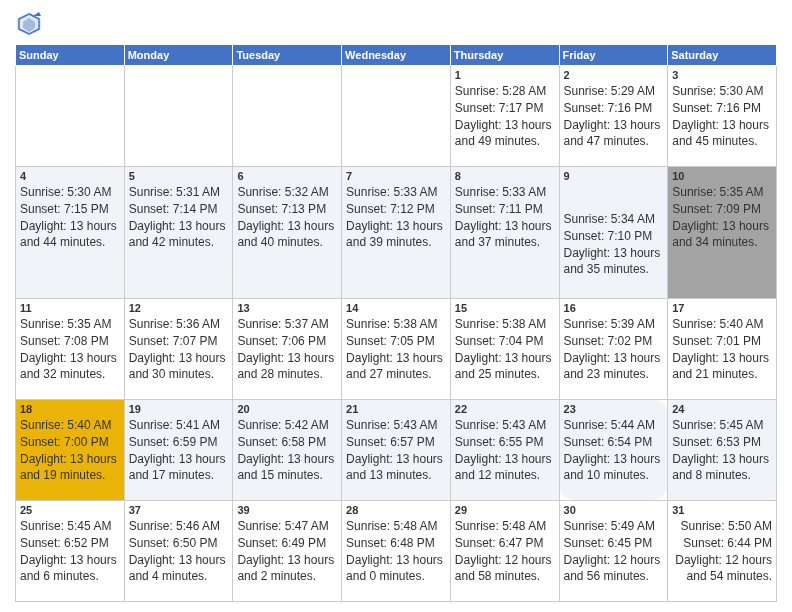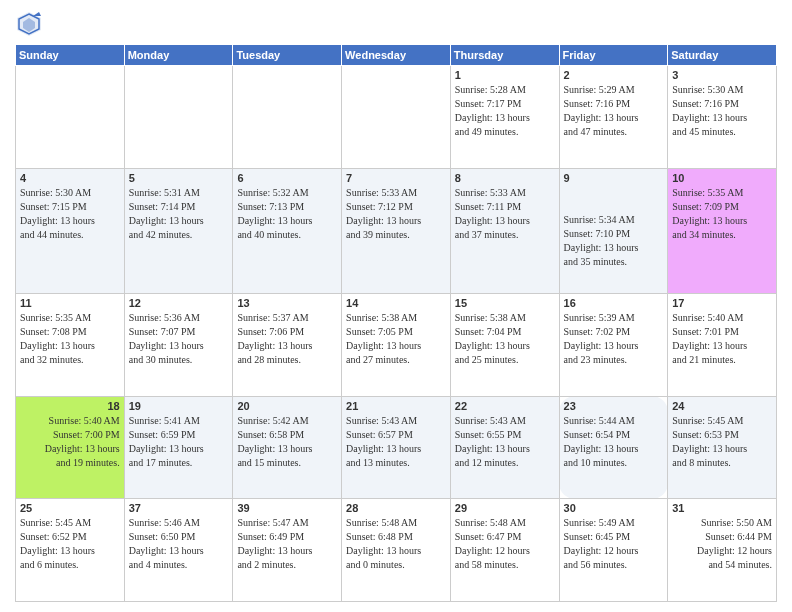--- a/index.html
+++ b/index.html
@@ -86,23 +86,22 @@
     .calendar-table tr:nth-child(even) td {
       background: #f5f5f5;
     }
     .day-number {
       font-weight: bold;
       font-size: 11px;
       margin-bottom: 2px;
       display: block;
     }
     .day-info {
-      font-size: 10px;
+      font-size: 12px;
       line-height: 1.4;
-      font-family: Liberation Serif, serif;
     }
     .empty-cell {
       background: #fff !important;
     }
   </style>
 </head>
 <body>
 
 <div class="page">
   <div class="header">
@@ -200,21 +199,21 @@
 Daylight: 13 hours
 and 37 minutes.</div>
           </td>
           <td style="background: rgb(240, 244, 249);">
             <span class="day-number">9</span>
             <div class="day-info" style="white-space: pre-line; margin-top: 29px;">Sunrise: 5:34 AM
 Sunset: 7:10 PM
 Daylight: 13 hours
 and 35 minutes.</div>
           </td>
-          <td style="background: #f0abfc;">
+          <td style="background: #a3a3a3;">
             <span class="day-number">10</span>
             <div class="day-info" style="white-space: pre-line;">Sunrise: 5:35 AM
 Sunset: 7:09 PM
 Daylight: 13 hours
 and 34 minutes.</div>
           </td>
         </tr>
         <tr>
           <td>
             <span class="day-number">11</span>
@@ -260,21 +259,21 @@
           </td>
           <td>
             <span class="day-number">17</span>
             <div class="day-info" style="white-space: pre-line;">Sunrise: 5:40 AM
 Sunset: 7:01 PM
 Daylight: 13 hours
 and 21 minutes.</div>
           </td>
         </tr>
         <tr>
-          <td style="background: #bef264; text-align: right;">
+          <td style="background: #eab308;">
             <span class="day-number">18</span>
             <div class="day-info" style="white-space: pre-line;">Sunrise: 5:40 AM
 Sunset: 7:00 PM
 Daylight: 13 hours
 and 19 minutes.</div>
           </td>
           <td style="background: rgb(240, 244, 249);">
             <span class="day-number">19</span>
             <div class="day-info" style="white-space: pre-line;">Sunrise: 5:41 AM
 Sunset: 6:59 PM

